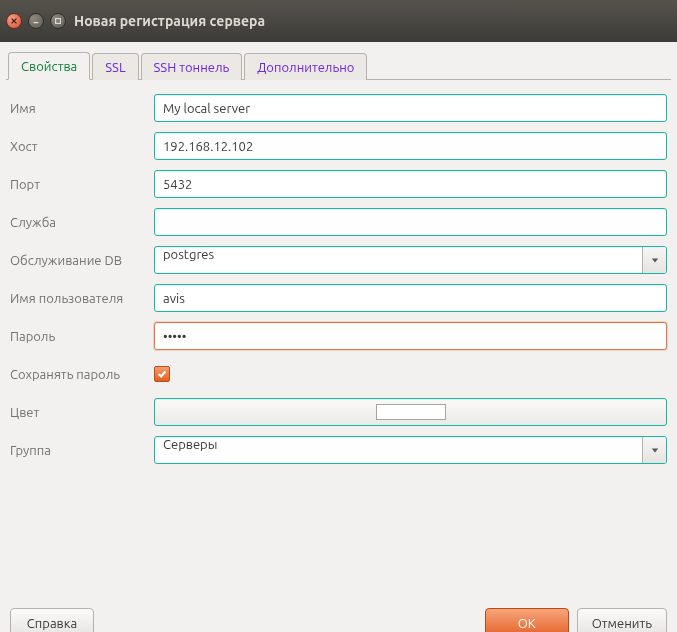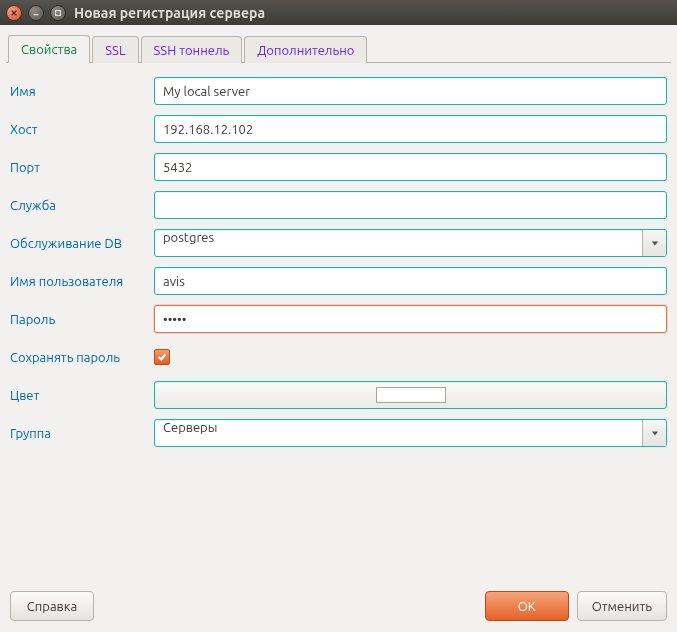--- a/index.html
+++ b/index.html
@@ -6,21 +6,21 @@
   html, body {
     margin: 0; padding: 0;
     width: 677px; height: 632px;
     font-family: Ubuntu, "Liberation Sans", Arial, sans-serif;
     font-size: 13px;
     background: #f2f1f0;
     color: #3c3b37;
     overflow: hidden;
   }
   .titlebar {
-    height: 25px;
+    height: 42px;
     background: linear-gradient(to bottom, #56534d 0%, #3c3b37 100%);
     display: flex;
     align-items: center;
     padding: 0 6px;
     color: #dfdbd2;
     font-weight: bold;
     font-size: 14px;
   }
   .window-buttons {
     display: flex;
@@ -77,21 +77,21 @@
   }
   .row {
     display: flex;
     align-items: center;
     min-height: 36px;
     margin-bottom: 2px;
   }
   .label {
     width: 146px;
     padding-left: 2px;
-    color: #0369a1;
+    color: #737373;
   }
   .field {
     flex: 1;
     padding-right: 2px;
   }
   input.text, .combo, .color-field {
     width: 100%;
     height: 28px;
     border: 1px solid #14b8a6;
     border-radius: 3px;

